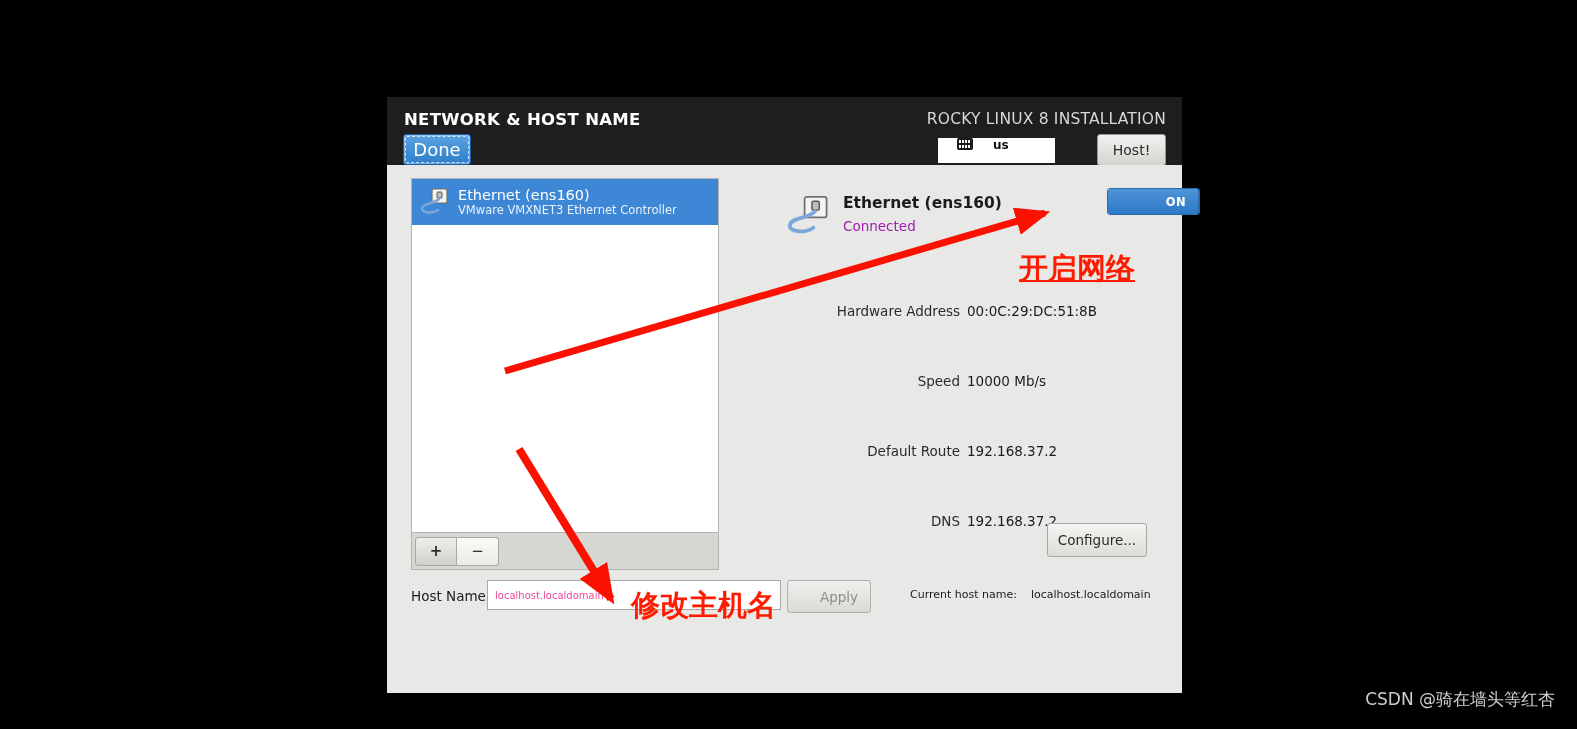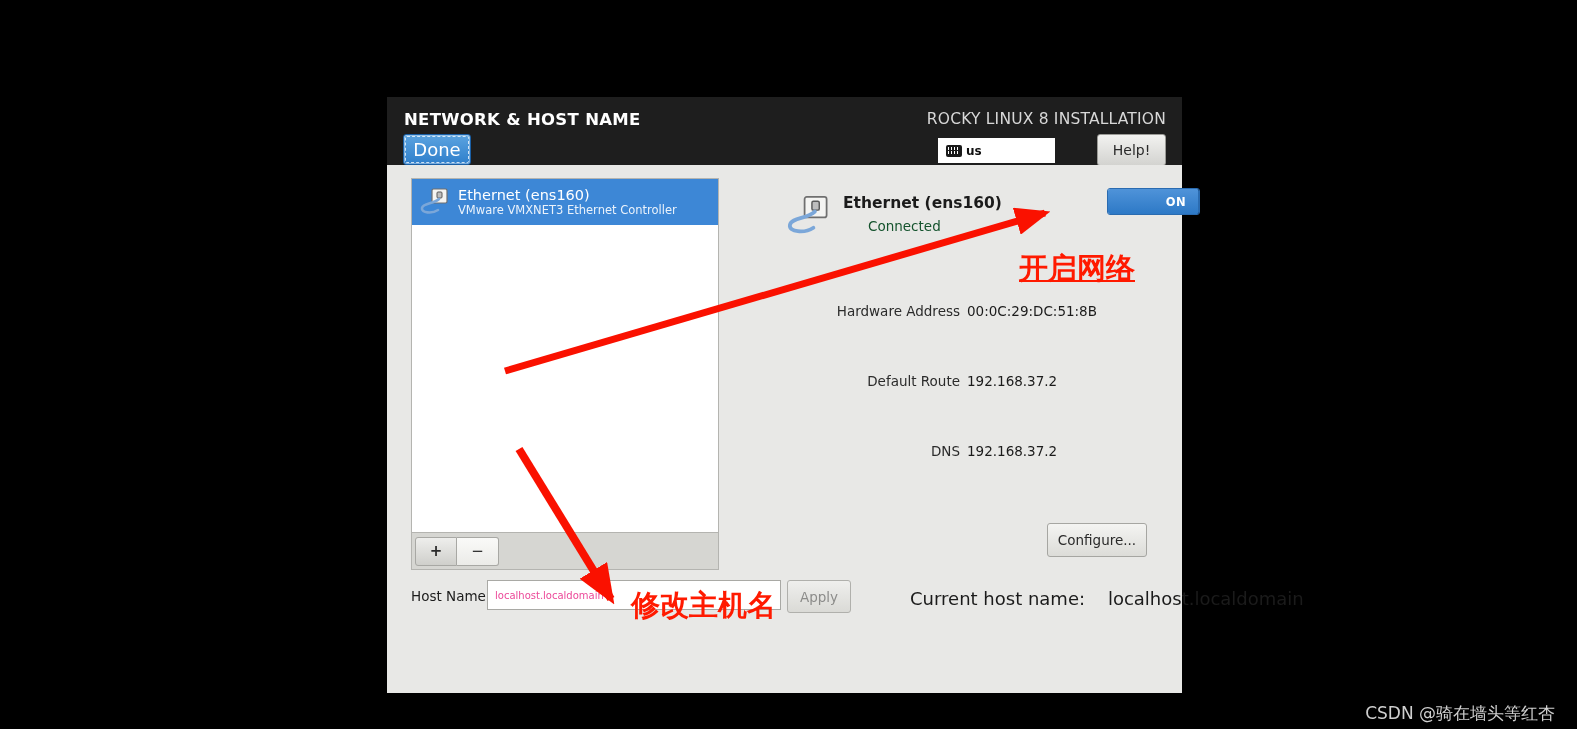--- a/index.html
+++ b/index.html
@@ -14,21 +14,21 @@
   #page-title{position:absolute;left:17px;top:13px;color:#fff;font-size:16.5px;font-weight:bold;letter-spacing:.3px;}
   #done-button{position:absolute;left:16px;top:37px;width:66px;height:29px;
       background:linear-gradient(#5ba3e0,#2f7fcb);border:1px solid #1a5fa5;border-radius:3px;
       color:#fff;font-size:18px;display:flex;align-items:center;justify-content:center;cursor:pointer;
       box-shadow:inset 0 0 0 1px rgba(255,255,255,.35);}
   #done-button::after{content:"";position:absolute;left:1px;top:1px;right:1px;bottom:1px;
       border:1px dashed rgba(255,255,255,.75);border-radius:2px;}
   #done-label{position:relative;z-index:2;}
   #install-title{position:absolute;right:16px;top:13px;color:#d8d8d8;font-size:15.5px;letter-spacing:.2px;white-space:nowrap;}
   #keyboard-indicator{position:absolute;left:551px;top:41px;width:117px;height:25px;background:#fff;
-      display:flex;align-items:center;padding-left:8px;box-sizing:border-box;gap:4px;cursor:pointer;}
+      display:flex;align-items:flex-start;padding-left:19px;box-sizing:border-box;gap:20px;cursor:pointer;}
   #keyboard-icon{width:16px;height:12px;background:#1a1a1a;border-radius:2px;position:relative;flex:none;}
   #keyboard-icon::before{content:"";position:absolute;left:2px;top:2px;width:12px;height:3px;
       background:repeating-linear-gradient(90deg,#fff 0 1.5px,transparent 1.5px 3px);}
   #keyboard-icon::after{content:"";position:absolute;left:2px;top:6.5px;width:12px;height:3px;
       background:repeating-linear-gradient(90deg,#fff 0 1.5px,transparent 1.5px 3px);}
   #keyboard-layout-label{font-size:12px;font-weight:bold;color:#111;}
   #help-button{position:absolute;right:16px;top:37px;width:67px;height:30px;
       background:linear-gradient(#f2f2f0,#d3d3d0);border:1px solid #9a9a96;border-radius:3px;
       display:flex;align-items:center;justify-content:center;font-size:14px;color:#2a2a2a;cursor:pointer;}
 
@@ -51,21 +51,21 @@
 
   
   .eth-icon{width:30px;height:30px;position:relative;flex:none;}
   .eth-icon svg{position:absolute;left:0;top:0;}
 
   
   #detail-panel{position:absolute;left:350px;top:13px;width:430px;height:380px;}
   #detail-head{position:absolute;left:50px;top:16px;display:flex;align-items:flex-start;gap:12px;}
   #detail-head .eth-icon{width:44px;height:44px;}
   #detail-title{font-size:15.5px;font-weight:bold;color:#1b1b1b;line-height:1.2;}
-  #detail-status{font-size:13.5px;color:#14532d;margin-top:5px;margin-left:25px;}
+  #detail-status{font-size:13.5px;color:#a21caf;margin-top:5px;}
   #detail-rows{position:absolute;left:0;top:76px;width:430px;}
   .detail-row{display:flex;height:27px;align-items:center;font-size:13.5px;color:#1b1b1b;margin-top:43px;}
   .detail-label{width:230px;text-align:right;padding-right:7px;box-sizing:border-box;color:#2b2b2b;}
   .detail-value{flex:1;text-align:left;}
   #network-toggle{position:absolute;left:370px;top:10px;width:93px;height:27px;border:1px solid #2a6bb0;
       border-radius:3px;display:flex;overflow:hidden;cursor:pointer;box-sizing:border-box;}
   #toggle-on-part{width:46px;background:linear-gradient(#4f93d9,#2d79c6);color:#fff;font-size:11.5px;font-weight:bold;
       display:flex;align-items:center;justify-content:center;letter-spacing:.5px;padding-left:46px;}
   #toggle-knob{flex:1;background:linear-gradient(#fdfdfd,#e2e2df);border-left:1px solid #2a6bb0;}
   #configure-button{position:absolute;left:310px;top:345px;width:98px;height:32px;
@@ -73,49 +73,49 @@
       display:flex;align-items:center;justify-content:center;font-size:13.5px;color:#2a2a2a;cursor:pointer;}
 
   
   #hostname-row{position:absolute;left:0;top:412px;width:795px;height:40px;}
   #hostname-label{position:absolute;left:24px;top:11px;font-size:13.5px;color:#1b1b1b;}
   #hostname-input{position:absolute;left:100px;top:3px;width:294px;height:30px;background:#fff;
       border:1px solid #a9a9a5;box-sizing:border-box;font-size:10px;color:#ec4899;
       padding:0 7px;font-family:"DejaVu Sans","Liberation Sans",sans-serif;}
   #apply-button{position:absolute;left:400px;top:3px;width:62px;height:31px;
       background:linear-gradient(#efefed,#dadad6);border:1px solid #b0b0ac;border-radius:3px;
-      display:flex;align-items:center;justify-content:center;font-size:13.5px;color:#8c8c8a;cursor:default;}
-  #current-hostname{position:absolute;left:523px;top:11px;font-size:18px;color:#1b1b1b;white-space:pre;text-align:right;}
+      display:flex;align-items:center;justify-content:center;font-size:13.5px;color:#8c8c8a;cursor:default;padding-left:20px;}
+  #current-hostname{position:absolute;left:523px;top:11px;font-size:11px;color:#1b1b1b;white-space:pre;text-align:right;}
 
   
   #annotations{position:absolute;left:0;top:0;width:1577px;height:729px;pointer-events:none;}
   .anno-text{position:absolute;color:#ff1a00;font-size:29px;font-weight:bold;white-space:nowrap;
       font-family:"DejaVu Sans","Liberation Sans",sans-serif;}
   #anno-network-text{left:1019px;top:249px;text-decoration:underline;}
   #anno-hostname-text{left:631px;top:586px;}
-  #watermark{position:absolute;right:22px;bottom:4px;color:#cfcfcf;font-size:17px;
+  #watermark{position:absolute;right:22px;bottom:18px;color:#cfcfcf;font-size:17px;
       font-family:"DejaVu Sans","Liberation Sans",sans-serif;}
 </style>
 </head>
 <body>
 
 <div id="installer-window">
 
   <div id="window-header">
     <div id="page-title">NETWORK &amp; HOST NAME</div>
     <div id="done-button">
       <span id="done-label">Done</span>
     </div>
     <div id="install-title">ROCKY LINUX 8 INSTALLATION</div>
     <div id="keyboard-indicator">
       <span id="keyboard-icon"></span>
       <span id="keyboard-layout-label">us</span>
     </div>
     <div id="help-button">
-      <span>Help!</span>
+      <span>Host!</span>
     </div>
   </div>
 
   <div id="window-body">
 
     <div id="device-list">
       <div class="device-row selected">
         <span class="eth-icon">
           <svg width="30" height="30" viewBox="0 0 30 30">
             <rect x="12" y="2" width="15" height="14" rx="1.5" fill="#f4f4f2" stroke="#6f6f6f" stroke-width="1.2"></rect>
@@ -156,20 +156,24 @@
 
       <div id="network-toggle">
         <span id="toggle-on-part">ON</span>
         <span id="toggle-knob"></span>
       </div>
 
       <div id="detail-rows">
         <div class="detail-row">
           <span class="detail-label">Hardware Address</span>
           <span class="detail-value">00:0C:29:DC:51:8B</span>
+        </div>
+        <div class="detail-row">
+          <span class="detail-label">Speed</span>
+          <span class="detail-value">10000 Mb/s</span>
         </div>
         <div class="detail-row">
           <span class="detail-label">Default Route</span>
           <span class="detail-value">192.168.37.2</span>
         </div>
         <div class="detail-row">
           <span class="detail-label">DNS</span>
           <span class="detail-value">192.168.37.2</span>
         </div>
       </div>

